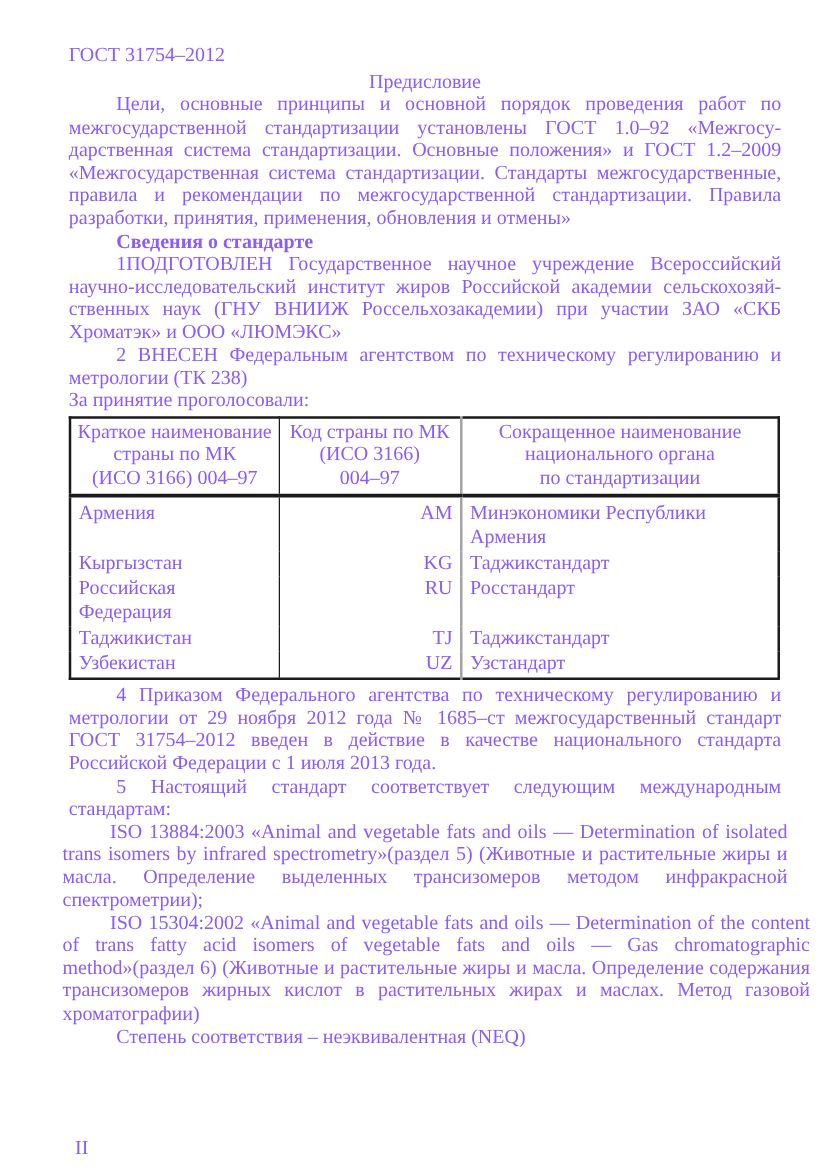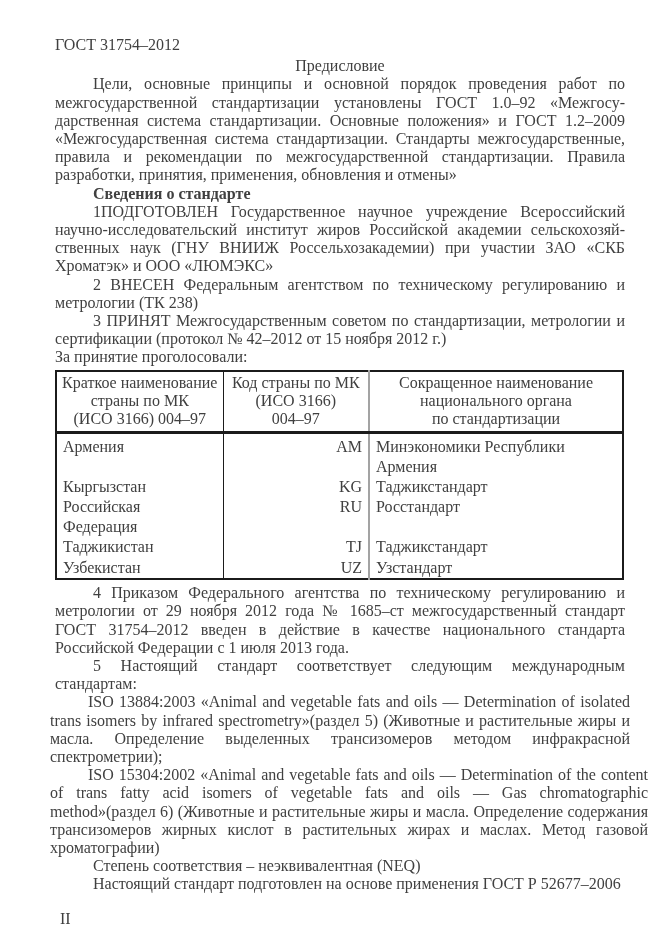--- a/index.html
+++ b/index.html
@@ -6,21 +6,21 @@
     margin: 0;
     padding: 0;
     background: #ffffff;
   }
   .page {
     position: relative;
     width: 661px;
     height: 936px;
     box-sizing: border-box;
     background: #ffffff;
-    color: #404040;
+    color: #8b5cf6;
     font-family: "Liberation Serif", "DejaVu Serif", serif;
     font-size: 16px;
     line-height: 18.2px;
     padding: 36px 36px 0 55px;
     overflow: hidden;
   }
   .page p {
     margin: 0;
     text-align: justify;
     text-indent: 38px;
@@ -95,21 +95,20 @@
   <p class="page-title">Предисловие</p>
 
   <p>Цели, основные принципы и основной порядок проведения работ по межгосударственной стандартизации установлены ГОСТ 1.0–92 «Межгосу-дарственная система стандартизации. Основные положения» и ГОСТ 1.2–2009 «Межгосударственная система стандартизации. Стандарты межгосударственные, правила и рекомендации по межгосударственной стандартизации. Правила разработки, принятия, применения, обновления и отмены»</p>
 
   <p class="subheading">Сведения о стандарте</p>
 
   <p>1ПОДГОТОВЛЕН Государственное научное учреждение Всероссийский научно-исследовательский институт жиров Российской академии сельскохозяй-ственных наук (ГНУ ВНИИЖ Россельхозакадемии) при участии ЗАО «СКБ Хроматэк» и ООО «ЛЮМЭКС»</p>
 
   <p>2 ВНЕСЕН Федеральным агентством по техническому регулированию и метрологии (ТК 238)</p>
 
-  <p>3 ПРИНЯТ Межгосударственным советом по стандартизации, метрологии и сертификации (протокол № 42–2012 от 15 ноября 2012 г.)</p>
 
   <p class="no-indent">За принятие проголосовали:</p>
 
   <table class="vote">
     <colgroup>
         <col class="c1">
         <col class="c2">
         <col class="c3">
       </colgroup>
     <thead>
@@ -158,17 +157,16 @@
   <p>4 Приказом Федерального агентства по техническому регулированию и метрологии от 29 ноября 2012 года № 1685–ст межгосударственный стандарт ГОСТ 31754–2012 введен в действие в качестве национального стандарта Российской Федерации с 1 июля 2013 года.</p>
 
   <p>5 Настоящий стандарт соответствует следующим международным стандартам:</p>
 
   <p class="iso">ISO 13884:2003 «Animal and vegetable fats and oils — Determination of isolated trans isomers by infrared spectrometry»(раздел 5) (Животные и растительные жиры и масла. Определение выделенных трансизомеров методом инфракрасной спектрометрии);</p>
 
   <p class="iso wide">ISO 15304:2002 «Animal and vegetable fats and oils — Determination of the content of trans fatty acid isomers of vegetable fats and oils — Gas chromatographic method»(раздел 6) (Животные и растительные жиры и масла. Определение содержания трансизомеров жирных кислот в растительных жирах и маслах. Метод газовой хроматографии)</p>
 
   <p>Степень соответствия – неэквивалентная (NEQ)</p>
 
-  <p>Настоящий стандарт подготовлен на основе применения ГОСТ Р 52677–2006</p>
 
   <div class="page-number">II</div>
 
 </div>
 
 </body></html>

